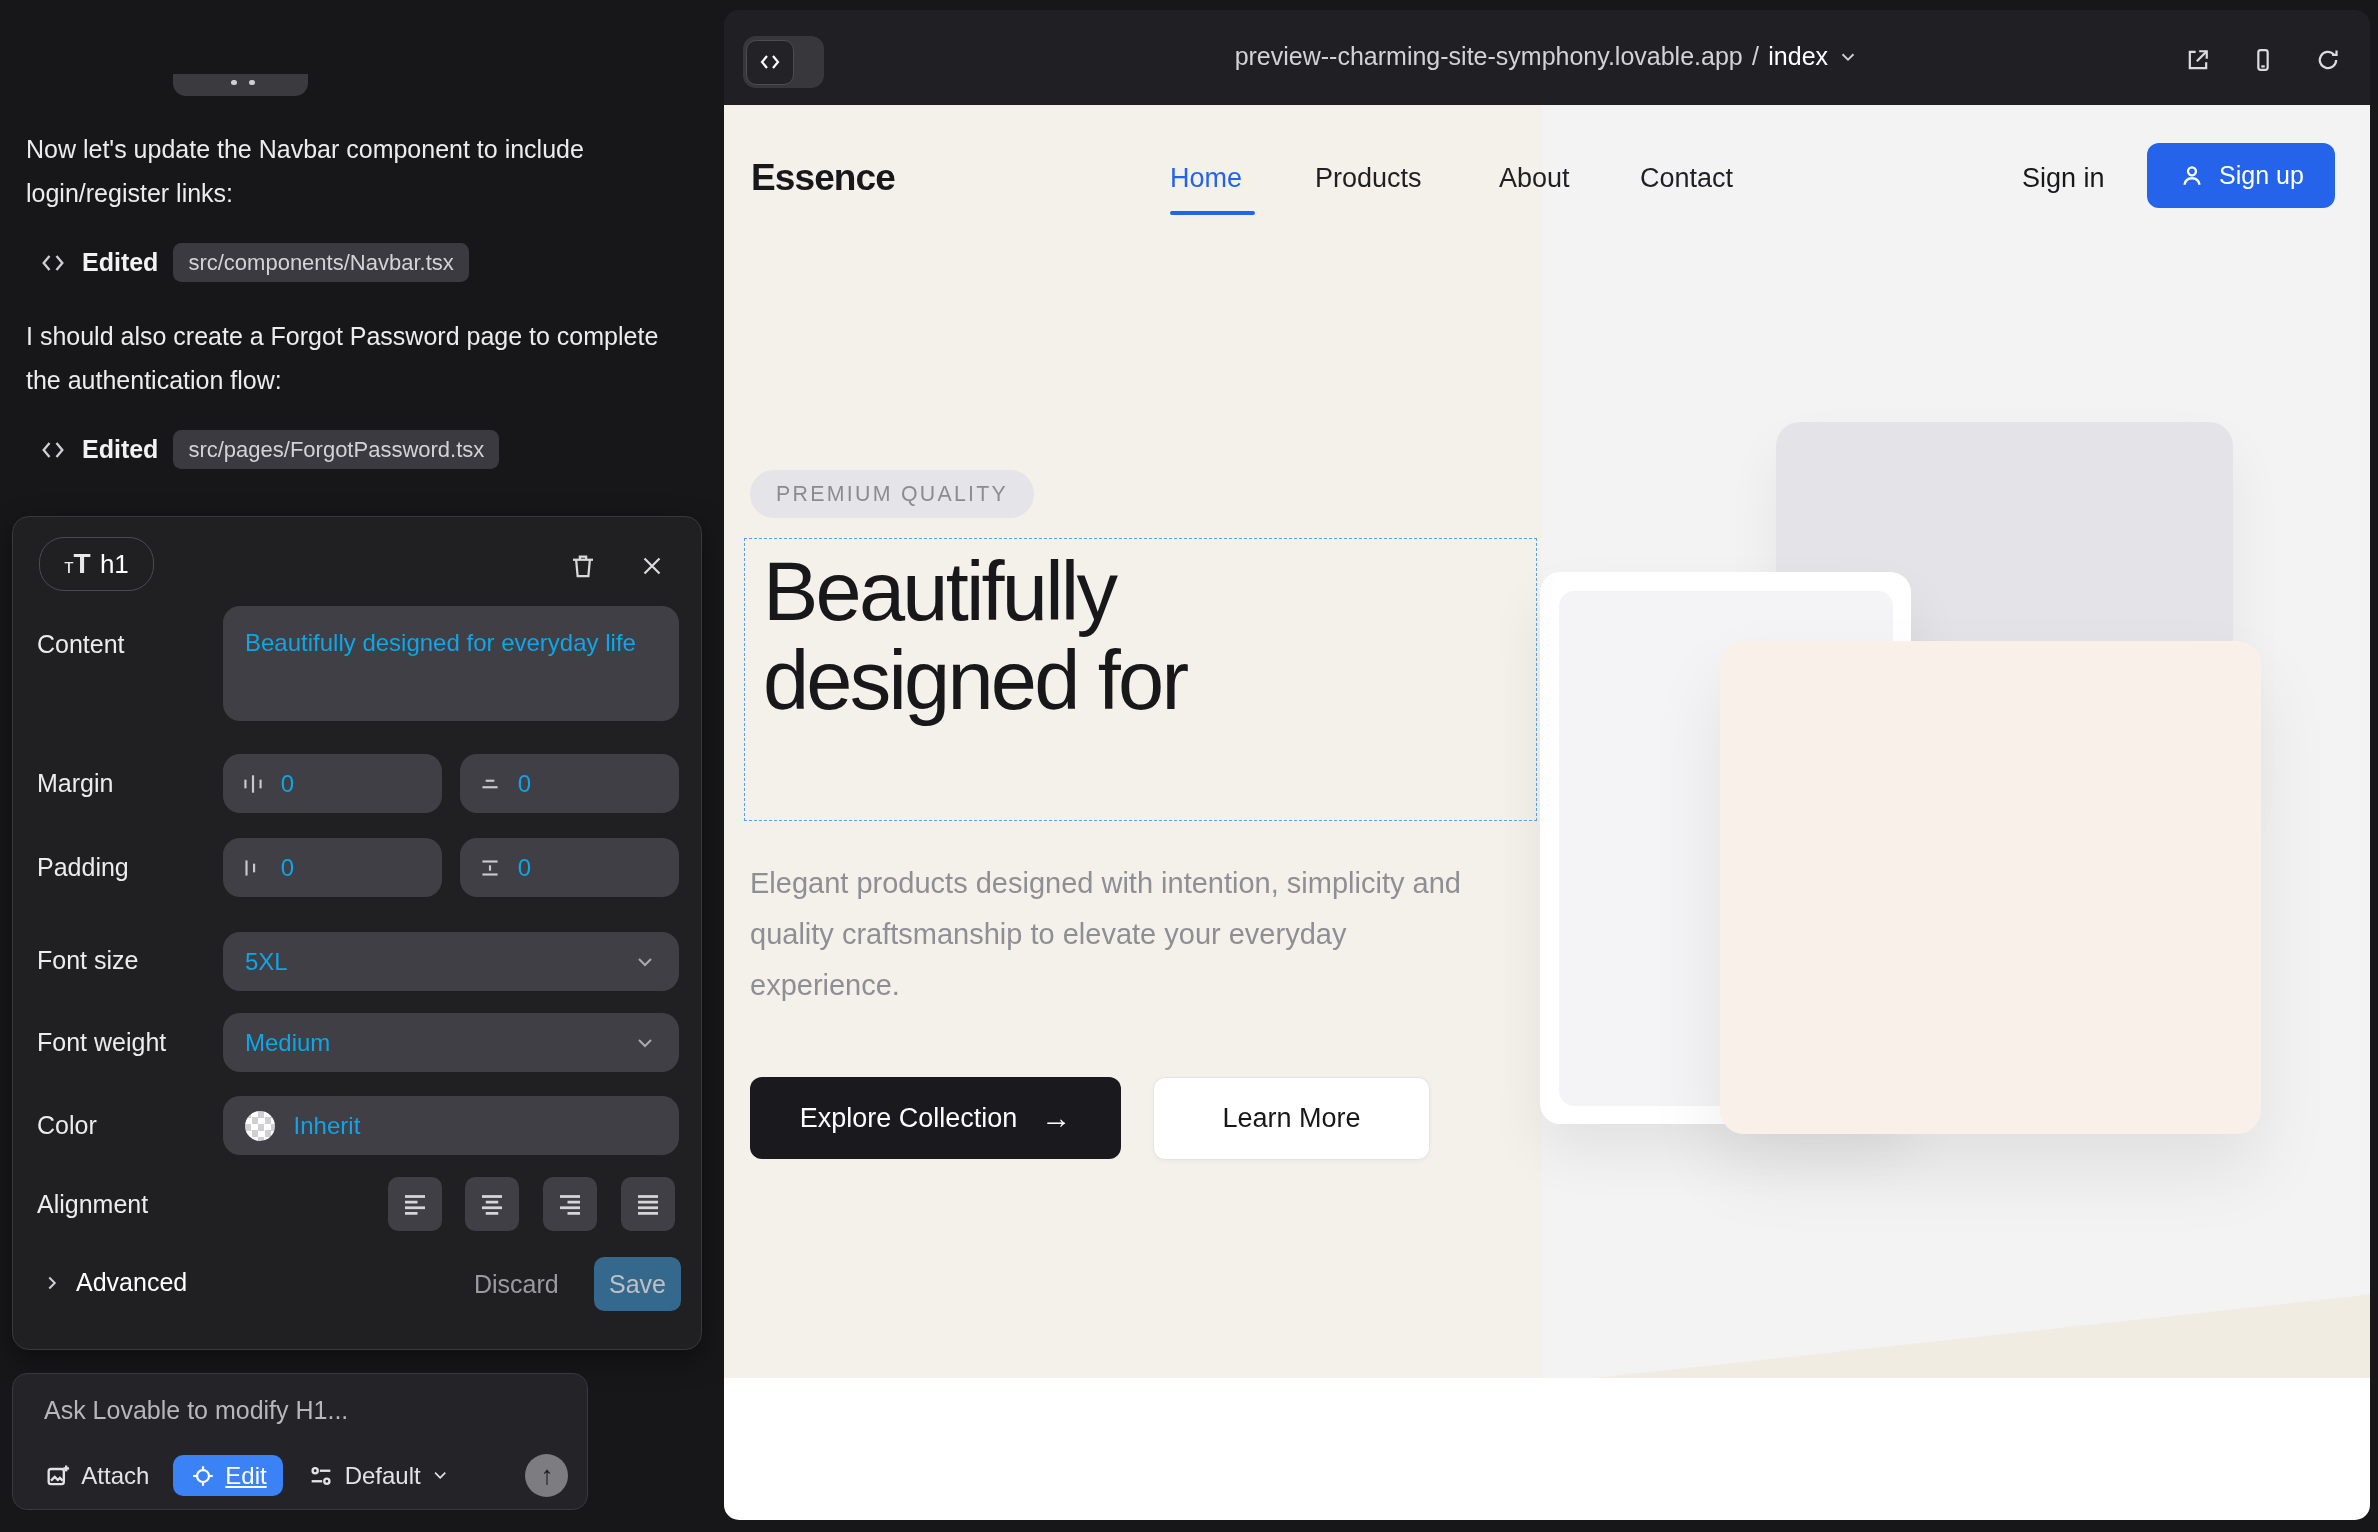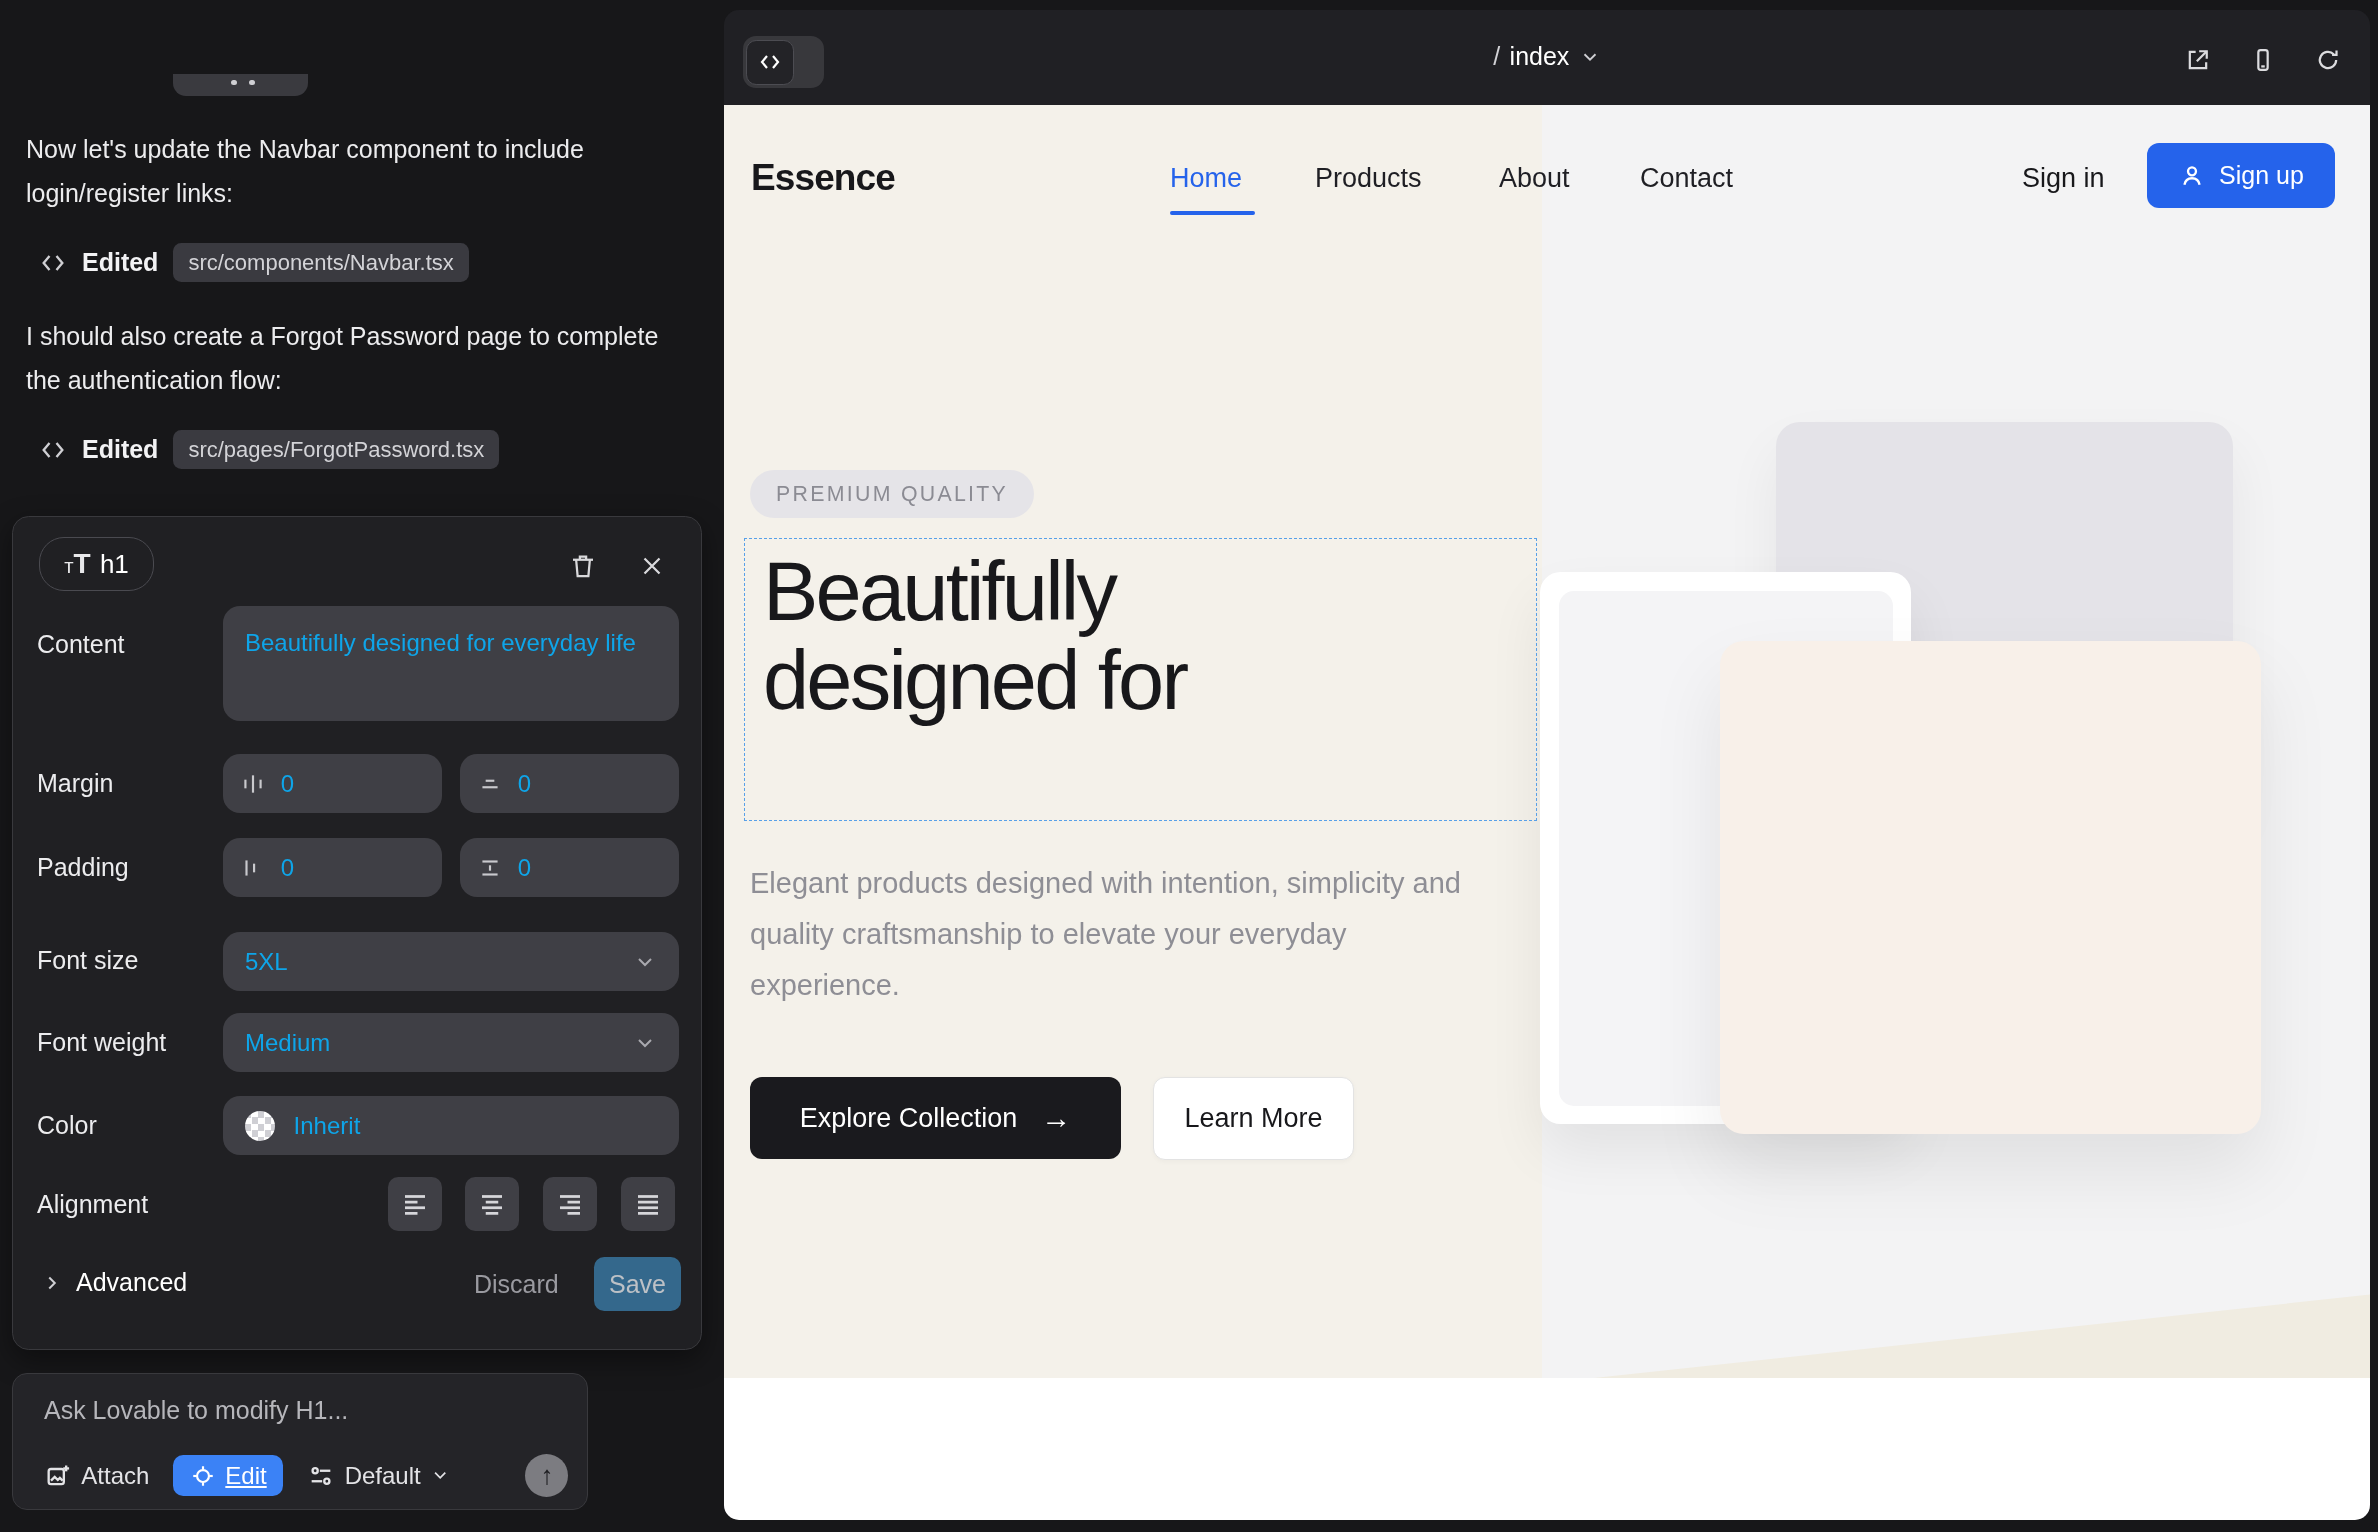--- a/index.html
+++ b/index.html
@@ -75,21 +75,21 @@
   .signin{left:1298px;top:58px;font-size:27px;color:#18181b;cursor:pointer;}
   .signup{left:1423px;top:38px;width:188px;height:65px;background:#2563eb;border-radius:12px;display:flex;align-items:center;justify-content:center;gap:13px;color:#fff;font-size:25px;cursor:pointer;}
   .signup svg{width:28px;height:28px;stroke:#fff;stroke-width:2;fill:none;}
 
   .badge{left:26px;top:365px;height:48px;padding:0 26px;background:#e5e4e8;border-radius:24px;display:flex;align-items:center;font-size:21.3px;letter-spacing:2.3px;color:#8b8b93;font-weight:500;}
   .sel-box{left:20.4px;top:433px;width:793px;height:283px;border:1.9px dashed #58a0e8;pointer-events:none;}
   .hero-h1{left:39px;top:442px;font-size:83px;line-height:89px;font-weight:500;letter-spacing:-2.8px;color:#18181b;}
   .hero-p{left:26px;top:753px;width:751px;font-size:29px;line-height:51px;color:#8e8e95;}
   .cta1{left:26px;top:972px;width:371px;height:82px;background:#1a1a1e;border-radius:12px;display:flex;align-items:center;justify-content:center;gap:24px;color:#fff;font-size:27px;cursor:pointer;}
   .cta1 .arrow{font-size:30px;}
-  .cta2{left:429px;top:972px;width:201px;height:83px;background:#fff;border:0.9px solid #e3e3e3;border-radius:12px;display:flex;align-items:center;justify-content:center;color:#18181b;font-size:27px;cursor:pointer;box-shadow:0 1.9px 5.6px rgba(0,0,0,.03);}
+  .cta2{left:429px;top:972px;width:277px;height:83px;background:#fff;border:0.9px solid #e3e3e3;border-radius:12px;display:flex;align-items:center;justify-content:center;color:#18181b;font-size:27px;cursor:pointer;box-shadow:0 1.9px 5.6px rgba(0,0,0,.03);}
 
   .card-a{left:1052px;top:317px;width:457px;height:390px;background:#e4e3e8;border-radius:24px;box-shadow:0 28px 56px rgba(0,0,0,.06);}
   .card-b{left:816px;top:467px;width:371px;height:552px;background:#ffffff;border-radius:20.4px;box-shadow:0 28px 56px rgba(0,0,0,.07);}
   .card-b-inner{position:absolute;left:18.6px;top:18.6px;width:334px;height:515px;background:#f4f4f6;border-radius:15px;}
   .card-c{left:996px;top:536px;width:541px;height:493px;background:#f8f0e9;border-radius:24px;box-shadow:0 37px 74px rgba(0,0,0,.08);}
 </style>
 </head>
 <body>
 
 <div id="app">
@@ -276,20 +276,21 @@
         <svg style="width:20.4px;height:20.4px;" viewBox="0 0 24 24">
             <path d="M6 9l6 6 6-6"></path>
           </svg>
       </div>
     </div>
     <div class="send-btn">↑</div>
   </div>
 
   <div class="abs chrome">
     <div class="abs urlbar">
+      <span class="url-host">preview--charming-site-symphony.lovable.app</span>
       <span class="url-sep">/</span>
       <span class="url-page">index</span>
       <svg viewBox="0 0 24 24">
           <path d="M6 9l6 6 6-6"></path>
         </svg>
     </div>
     <div class="abs toggle">
       <div class="toggle-seg">
         <svg viewBox="0 0 24 24">
             <path d="M9 6l-5 6 5 6"></path>

